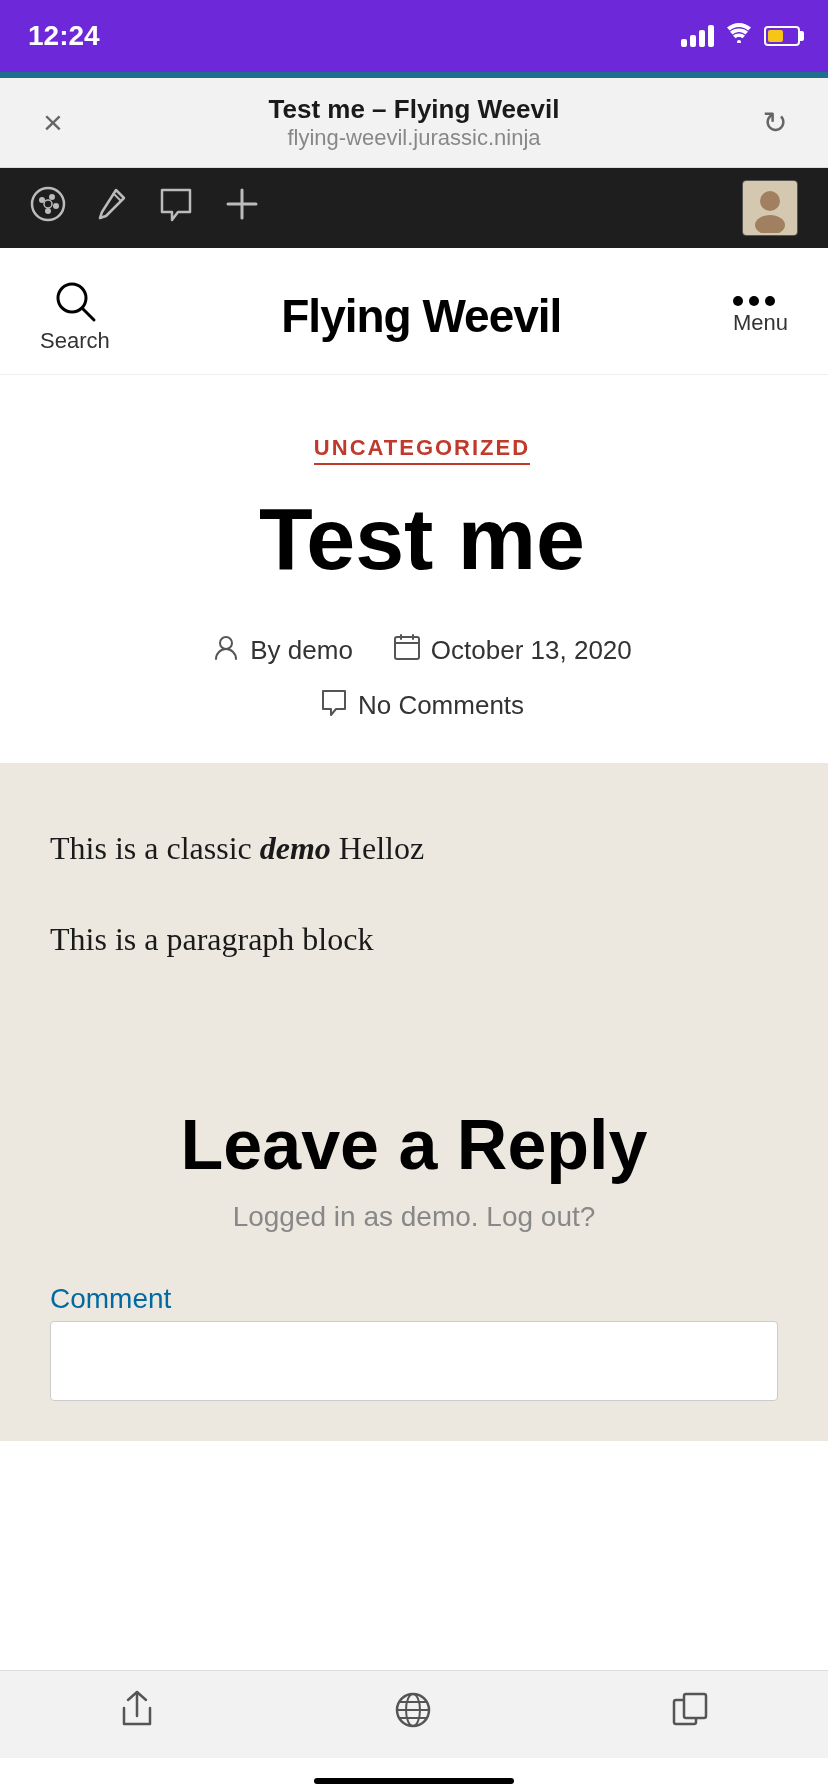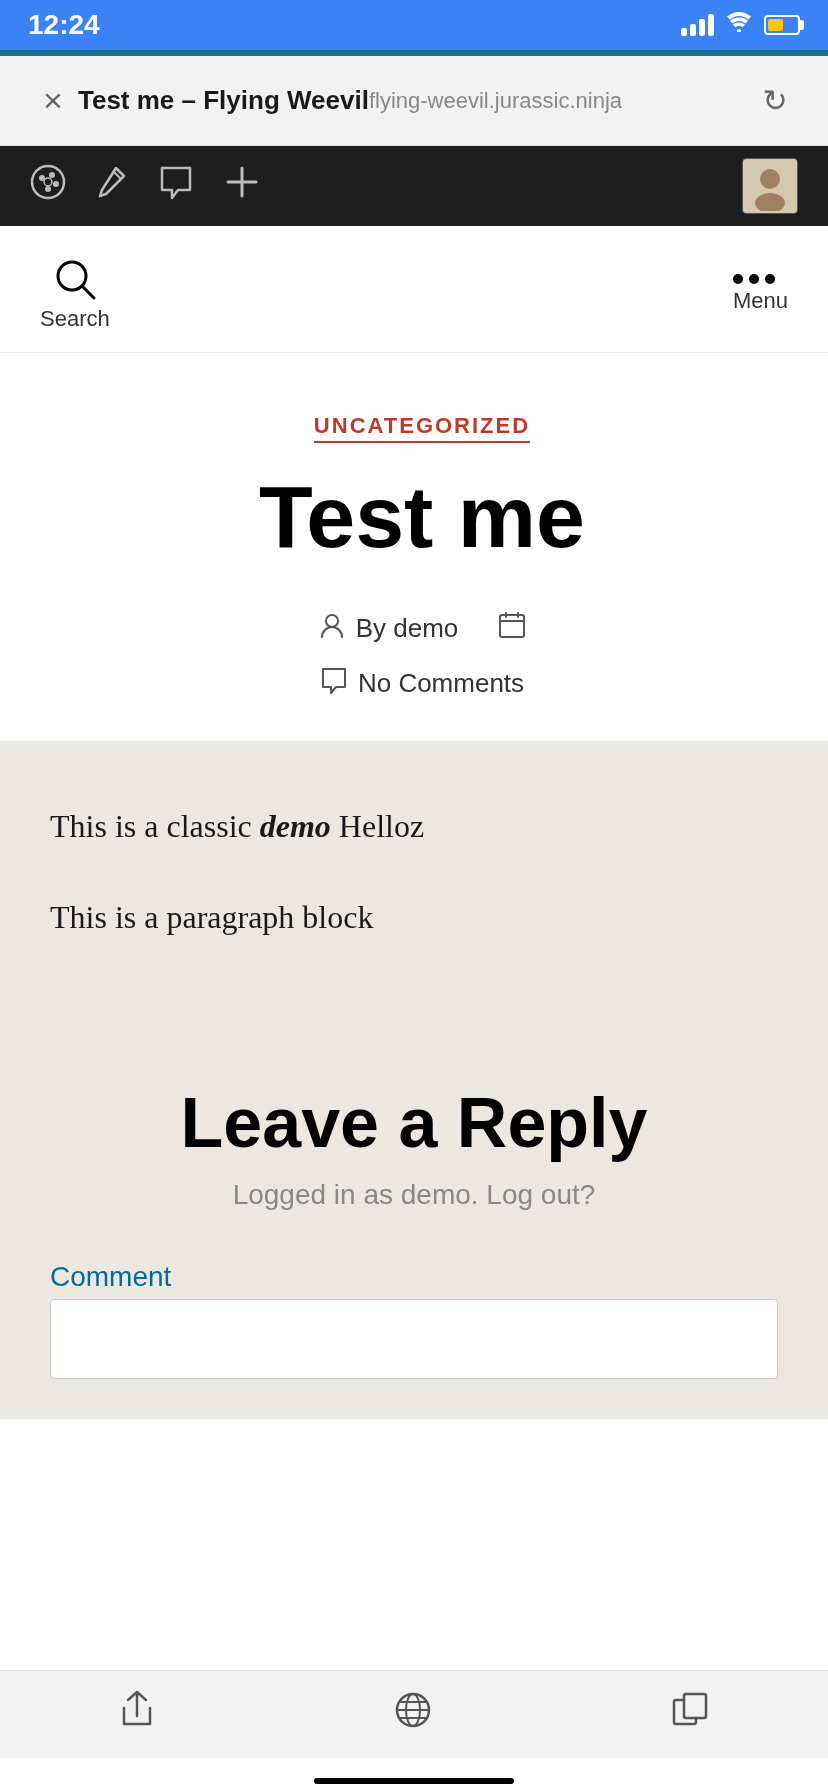--- a/index.html
+++ b/index.html
@@ -7,22 +7,22 @@
     body {
       width: 828px;
       min-height: 1792px;
       font-family: -apple-system, BlinkMacSystemFont, 'Helvetica Neue', Arial, sans-serif;
       background: #fff;
       overflow-x: hidden;
     }
 
     
     .status-bar {
-      background: #3b82f6;
-      height: 50px;
+      background: #6d28d9;
+      height: 72px;
       display: flex;
       align-items: center;
       justify-content: space-between;
       padding: 0 28px;
     }
     .status-time {
       color: #fff;
       font-size: 28px;
       font-weight: 600;
     }
@@ -94,21 +94,21 @@
     }
     .browser-close-btn {
       font-size: 34px;
       color: #666;
       cursor: pointer;
       width: 50px;
       text-align: center;
     }
     .browser-url-area {
       display: flex;
-      flex-direction: row;
+      flex-direction: column;
       align-items: center;
       flex: 1;
     }
     .browser-title {
       font-size: 26px;
       font-weight: 600;
       color: #1a1a1a;
     }
     .browser-url {
       font-size: 22px;
@@ -424,20 +424,21 @@
 </div>
 
 <div class="site-header">
   <div class="search-btn">
     <svg width="46" height="46" viewBox="0 0 46 46" fill="none">
       <circle cx="20" cy="20" r="14" stroke="#000" stroke-width="3"></circle>
       <path d="M31 31L42 42" stroke="#000" stroke-width="3" stroke-linecap="round"></path>
     </svg>
     <span class="search-label">Search</span>
   </div>
+  <span class="site-title">Flying Weevil</span>
   <div class="menu-btn">
     <div class="menu-dots">
       <span class="dot"></span>
       <span class="dot"></span>
       <span class="dot"></span>
     </div>
     <span class="menu-label">Menu</span>
   </div>
 </div>
 
@@ -457,20 +458,21 @@
       </span>
     </div>
     <div class="meta-item">
       <span class="meta-icon">
         <svg width="28" height="28" viewBox="0 0 28 28" fill="none">
           <rect x="2" y="4" width="24" height="22" rx="2" stroke="#555" stroke-width="2"></rect>
           <path d="M2 10h24" stroke="#555" stroke-width="2"></path>
           <path d="M8 2v4M20 2v4" stroke="#555" stroke-width="2" stroke-linecap="round"></path>
         </svg>
       </span>
+      <span>October 13, 2020</span>
     </div>
   </div>
   <div class="post-comments">
     <span>
       <svg width="28" height="28" viewBox="0 0 28 28" fill="none">
         <path d="M3 3h22v18H16l-5 6v-6H3V3Z" stroke="#555" stroke-width="2" stroke-linejoin="round"></path>
       </svg>
     </span>
     <span>No Comments</span>
   </div>

